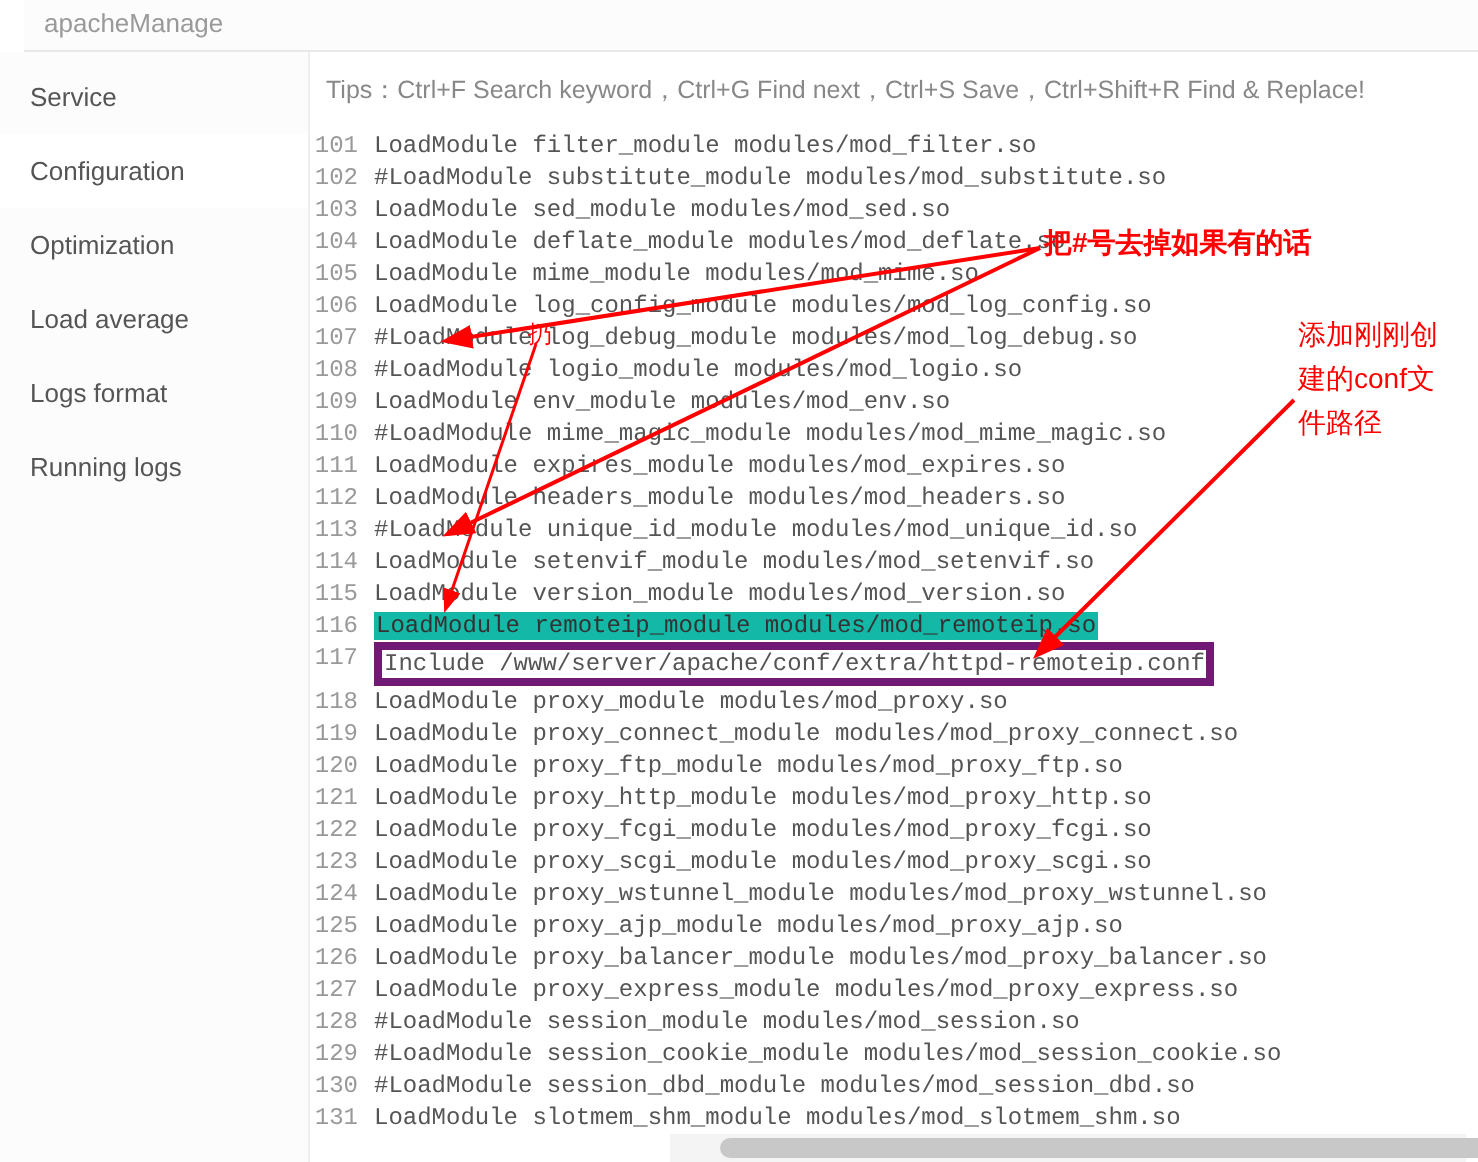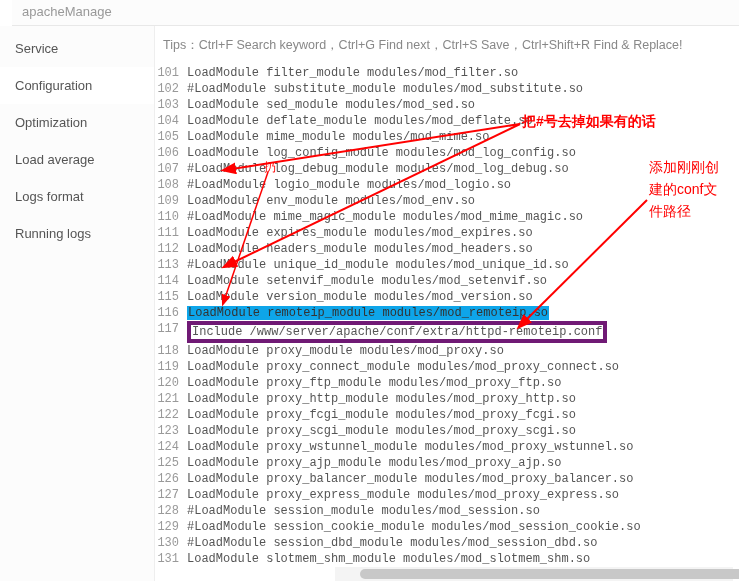--- a/index.html
+++ b/index.html
@@ -8,21 +8,21 @@
   .main { display: flex; height: 555px; }
   .sidebar { width: 155px; background: #fcfcfc; border-right: 1px solid #eee; padding-top: 4px; }
   .sidebar-item { padding: 11px 15px; color: #555; cursor: pointer; font-size: 13px; }
   .sidebar-item.active { background: #fff; }
   .content { flex: 1; display: flex; flex-direction: column; position: relative; }
   .tips { padding: 11px 8px; color: #888; font-size: 12.5px; }
   .editor { flex: 1; overflow: auto; font-family: Consolas, "Courier New", monospace; font-size: 12px; line-height: 16px; position: relative; }
   .line { display: flex; white-space: nowrap; }
   .ln { width: 32px; text-align: right; color: #999; padding-right: 8px; flex-shrink: 0; user-select: none; }
   .code { color: #555; }
-  .hl-yellow { background: #0ea5e9; color: #333; padding: 0 1px; }
+  .hl-yellow { background: #14b8a6; color: #333; padding: 0 1px; }
   .hl-box { border: 4px solid #701a75; padding: 0 1px; display: inline-block; line-height: 14px; }
   .scrollbar-bottom { position: absolute; bottom: 0; left: 180px; right: 6px; height: 14px; background: #f4f4f4; }
   .scrollbar-thumb { position: absolute; left: 25px; width: 420px; top: 2px; height: 10px; background: #c8c8c8; border-radius: 5px; }
   .annotation { position: absolute; color: #f00; font-size: 14px; pointer-events: none; font-family: "Microsoft YaHei", sans-serif; }
   svg.arrows { position: absolute; top: 0; left: 0; pointer-events: none; }
 </style>
 </head>
 <body>
 
 <div class="header">apacheManage</div>

